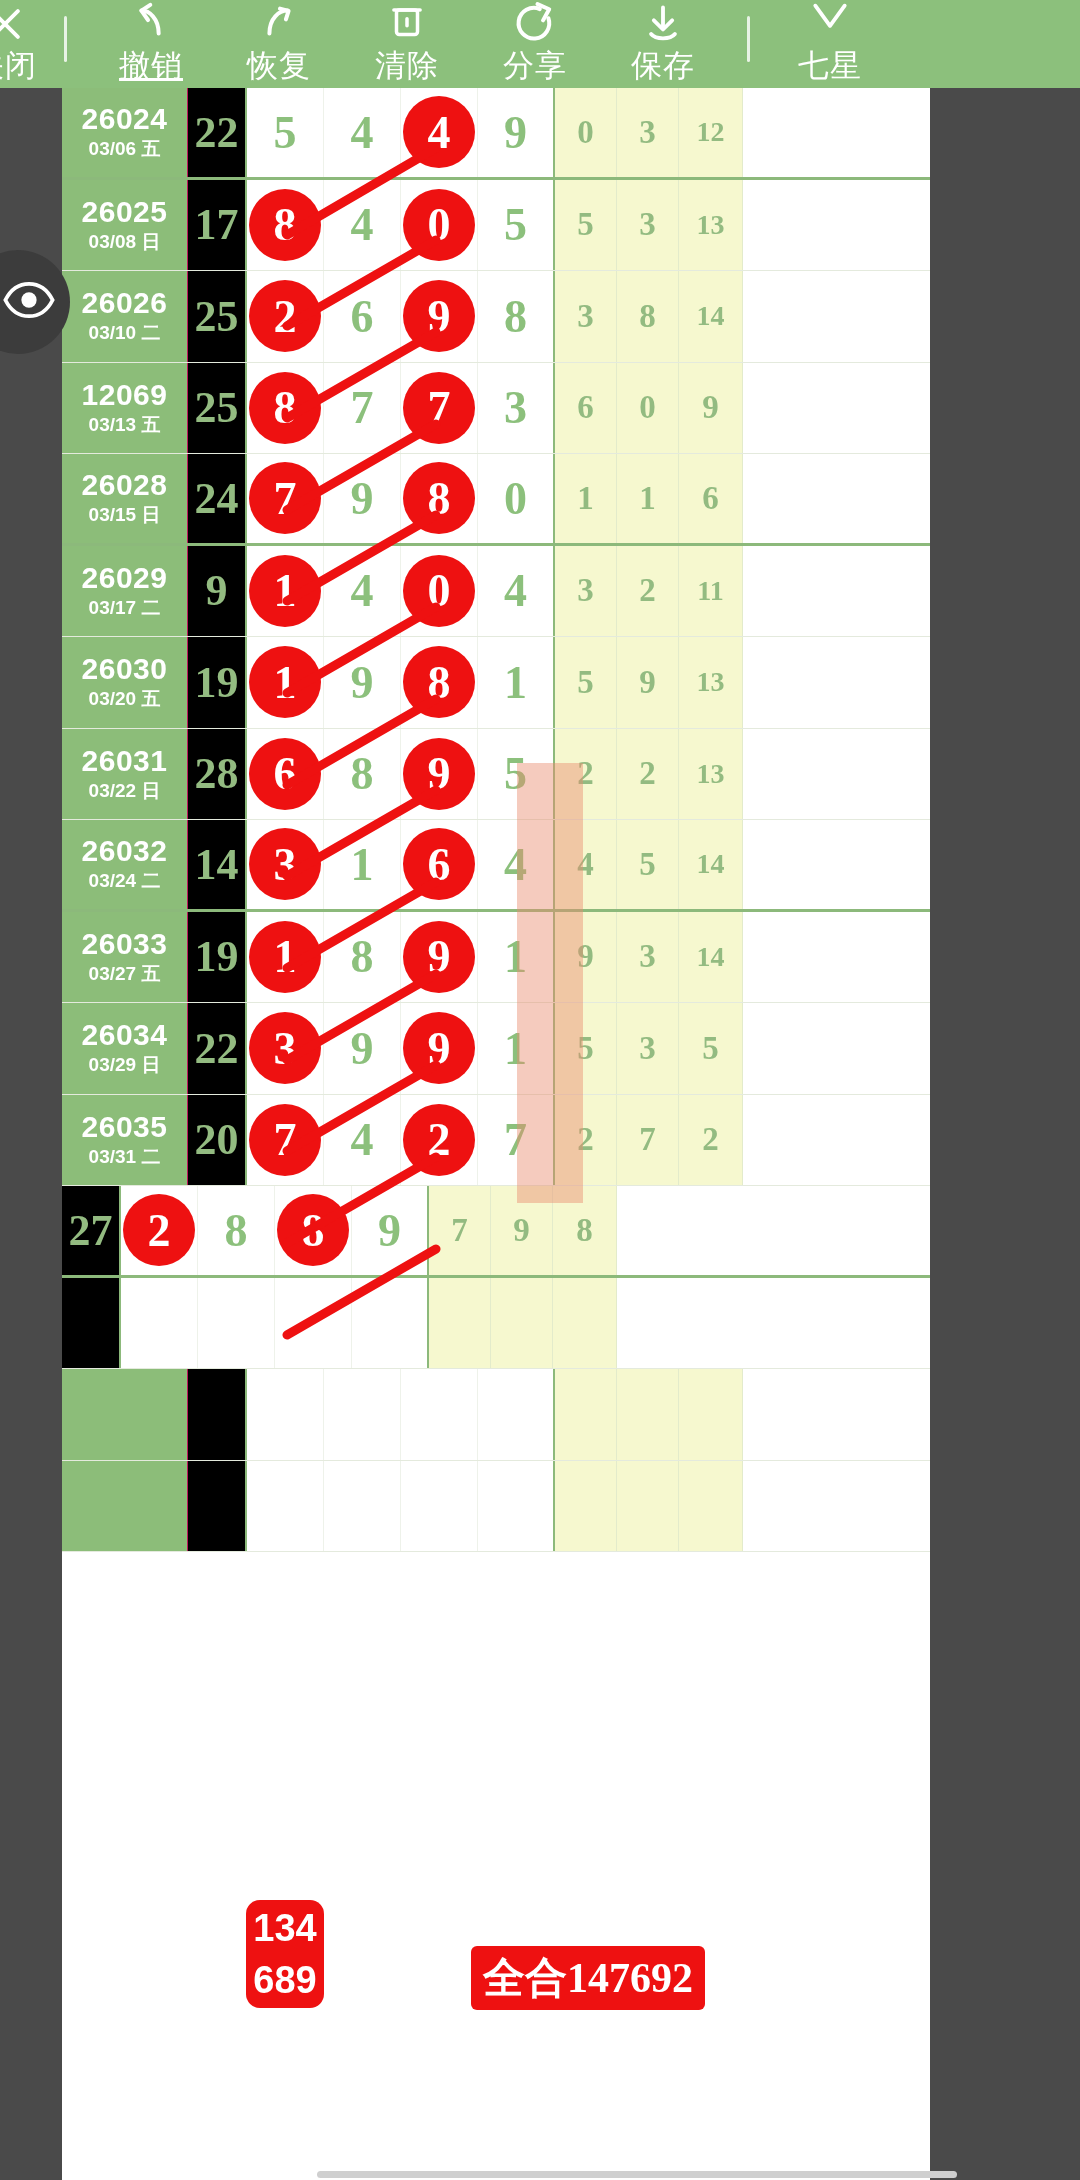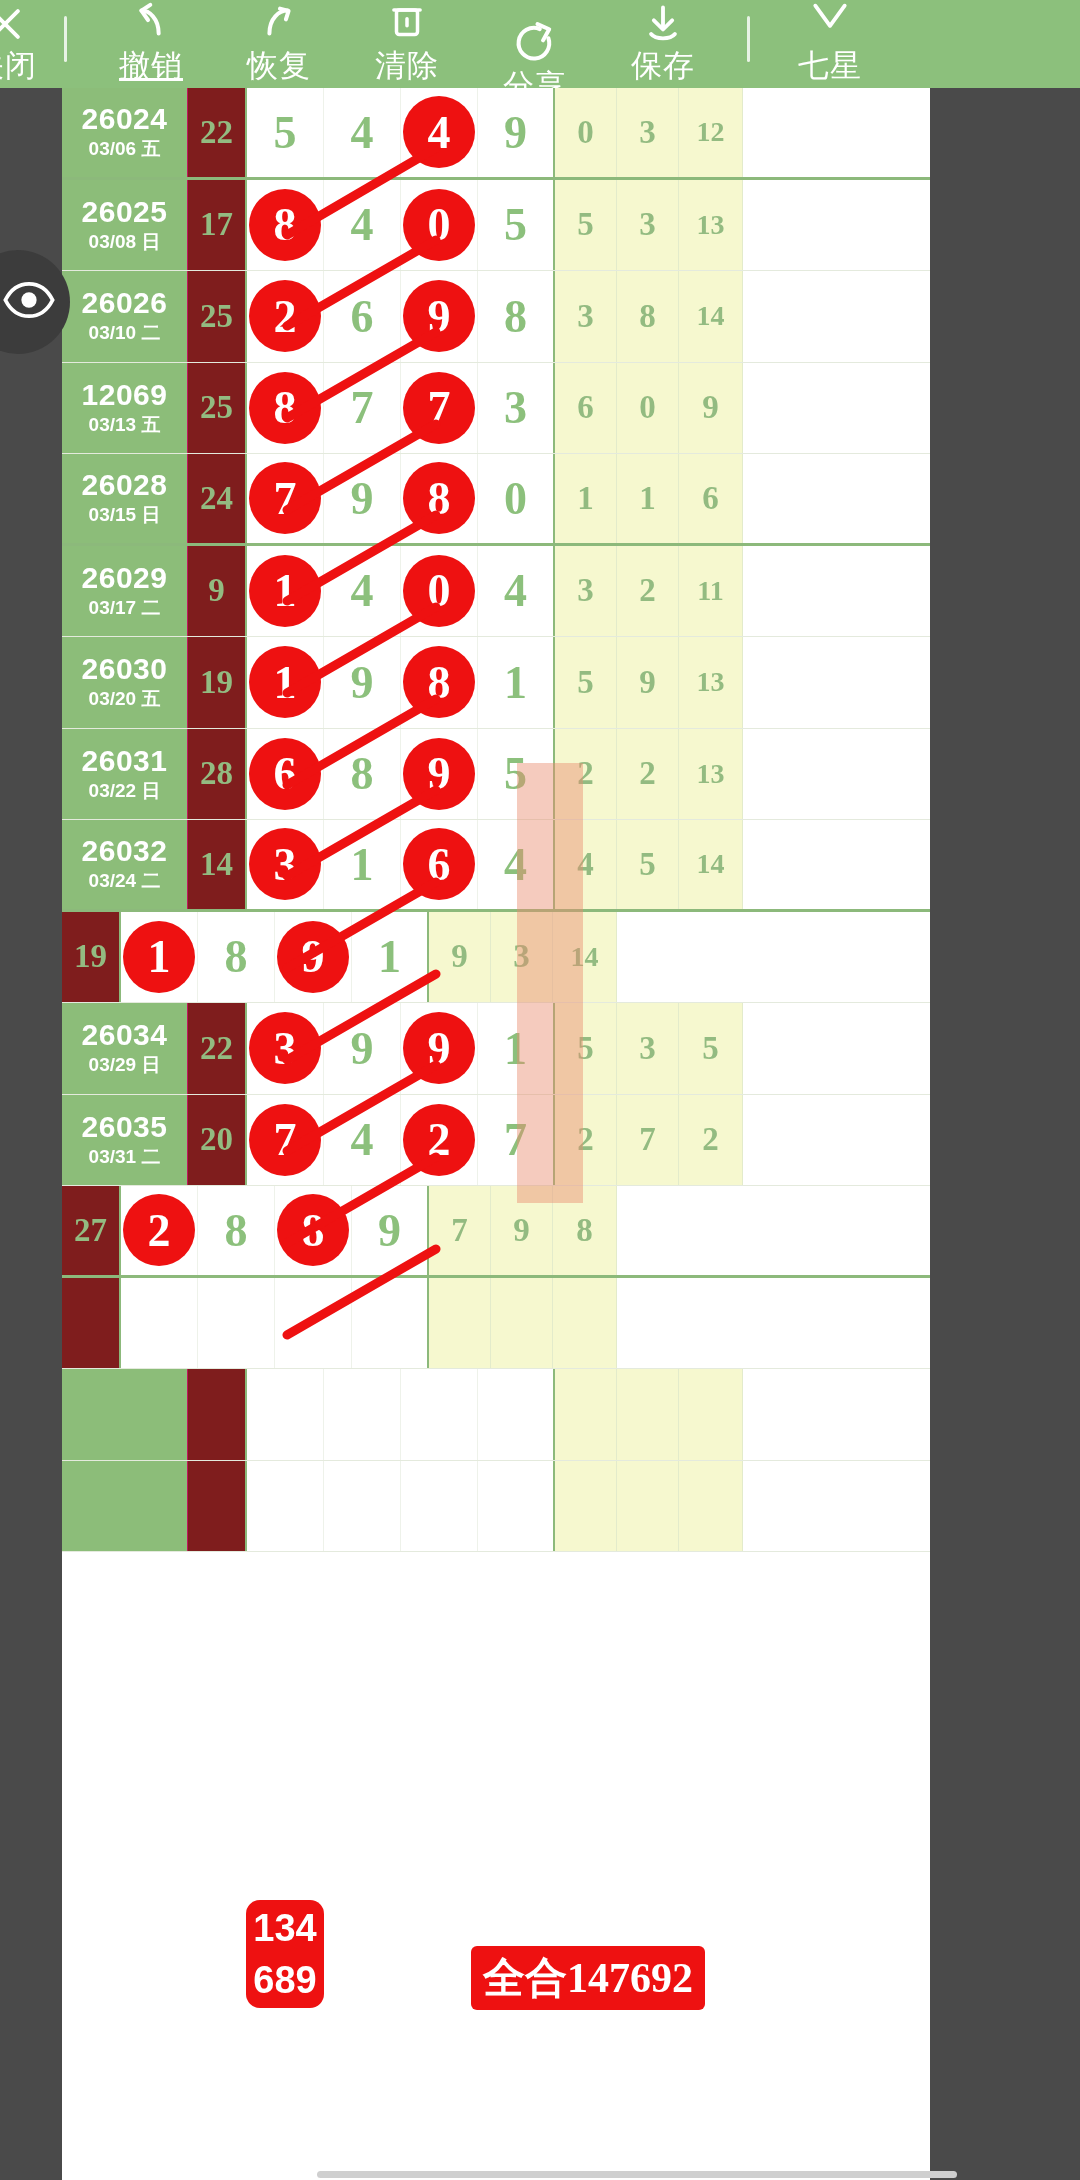--- a/index.html
+++ b/index.html
@@ -77,23 +77,23 @@
   }
   .c-issue .no{
     font-family:"Liberation Sans","DejaVu Sans",sans-serif;
     font-weight:bold; font-size:30px; line-height:32px; letter-spacing:.5px;
   }
   .c-issue .dt{
     font-family:"Liberation Sans","DejaVu Sans",sans-serif;
     font-weight:bold; font-size:19px; line-height:24px; margin-top:2px;
   }
   .c-sum{
-    flex:0 0 59px; background:#7f1d1d;
+    flex:0 0 59px; background:#000000;
     display:flex; align-items:center; justify-content:center;
-    color:#93bb81; font-size:33px; font-weight:bold;
+    color:#93bb81; font-size:44px; font-weight:bold;
     border-right:2px solid #8cb97b;
     font-family:"Liberation Serif","DejaVu Serif",serif;
   }
   .c-d{
     flex:0 0 77px; background:#ffffff;
     display:flex; align-items:center; justify-content:center;
     color:#8cc07c; font-size:46px; font-weight:bold;
     border-right:1px solid #eef2ea;
     font-family:"Liberation Serif","DejaVu Serif",serif;
     position:relative;
@@ -197,21 +197,21 @@
     <span class="tb-ico">
       <svg width="42" height="42" viewBox="0 0 24 24" fill="none" stroke="#fff" stroke-width="2" stroke-linecap="round" stroke-linejoin="round">
           <rect x="6" y="4" width="12" height="14" rx="1.6"></rect>
           <path d="M4.5 4 H19.5"></path>
           <path d="M12 9 V13"></path>
         </svg>
     </span>
     <span class="tb-lab">清除</span>
   </div>
 
-  <div class="tb-item" style="width:128px;margin-top:20px;">
+  <div class="tb-item" style="width:128px;">
     <span class="tb-ico">
       <svg width="46" height="46" viewBox="0 0 24 24" fill="none" stroke="#fff" stroke-width="2.1" stroke-linecap="round" stroke-linejoin="round">
           <path d="M19 9 A8 8 0 1 1 14.5 4.2"></path>
           <path d="M13.3 1.6 L19.4 4.3 L16.2 10.1" stroke-linejoin="round" fill="none"></path>
         </svg>
     </span>
     <span class="tb-lab">分享</span>
   </div>
 
   <div class="tb-item" style="width:128px;">
@@ -488,20 +488,24 @@
           <div class="ball">6</div>
         </div>
         <div class="c-d sep-major">
           <span>4</span>
         </div>
         <div class="c-s">4</div>
         <div class="c-s">5</div>
         <div class="c-s wide small">14</div>
       </div>
       <div class="row">
+        <div class="c-issue">
+          <div class="no">26033</div>
+          <div class="dt">03/27 五</div>
+        </div>
         <div class="c-sum">19</div>
         <div class="c-d">
           <div class="ball">1</div>
         </div>
         <div class="c-d">
           <span>8</span>
         </div>
         <div class="c-d">
           <div class="ball">9</div>
         </div>

